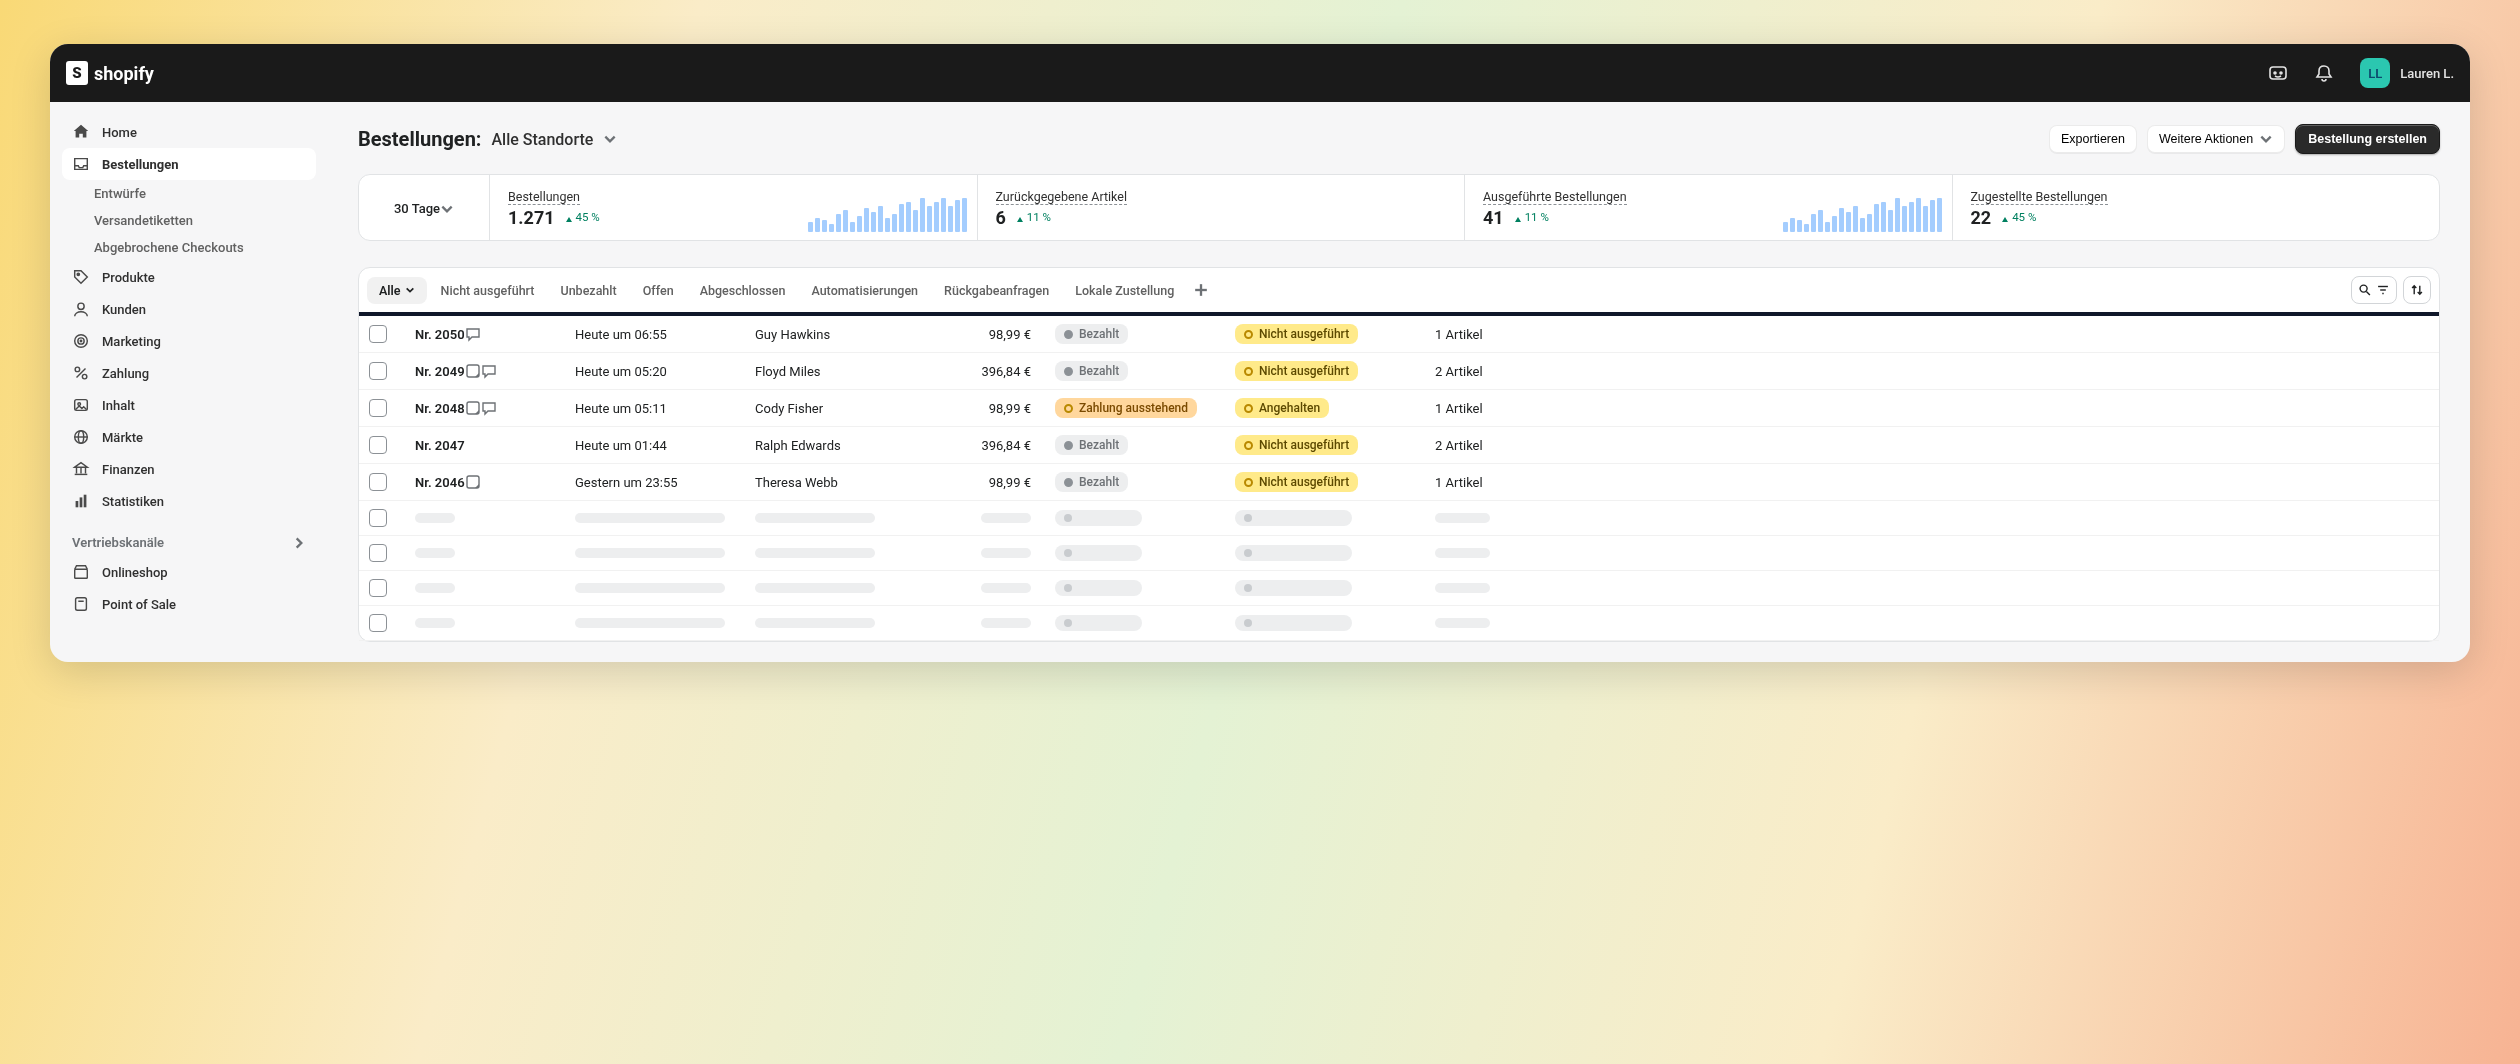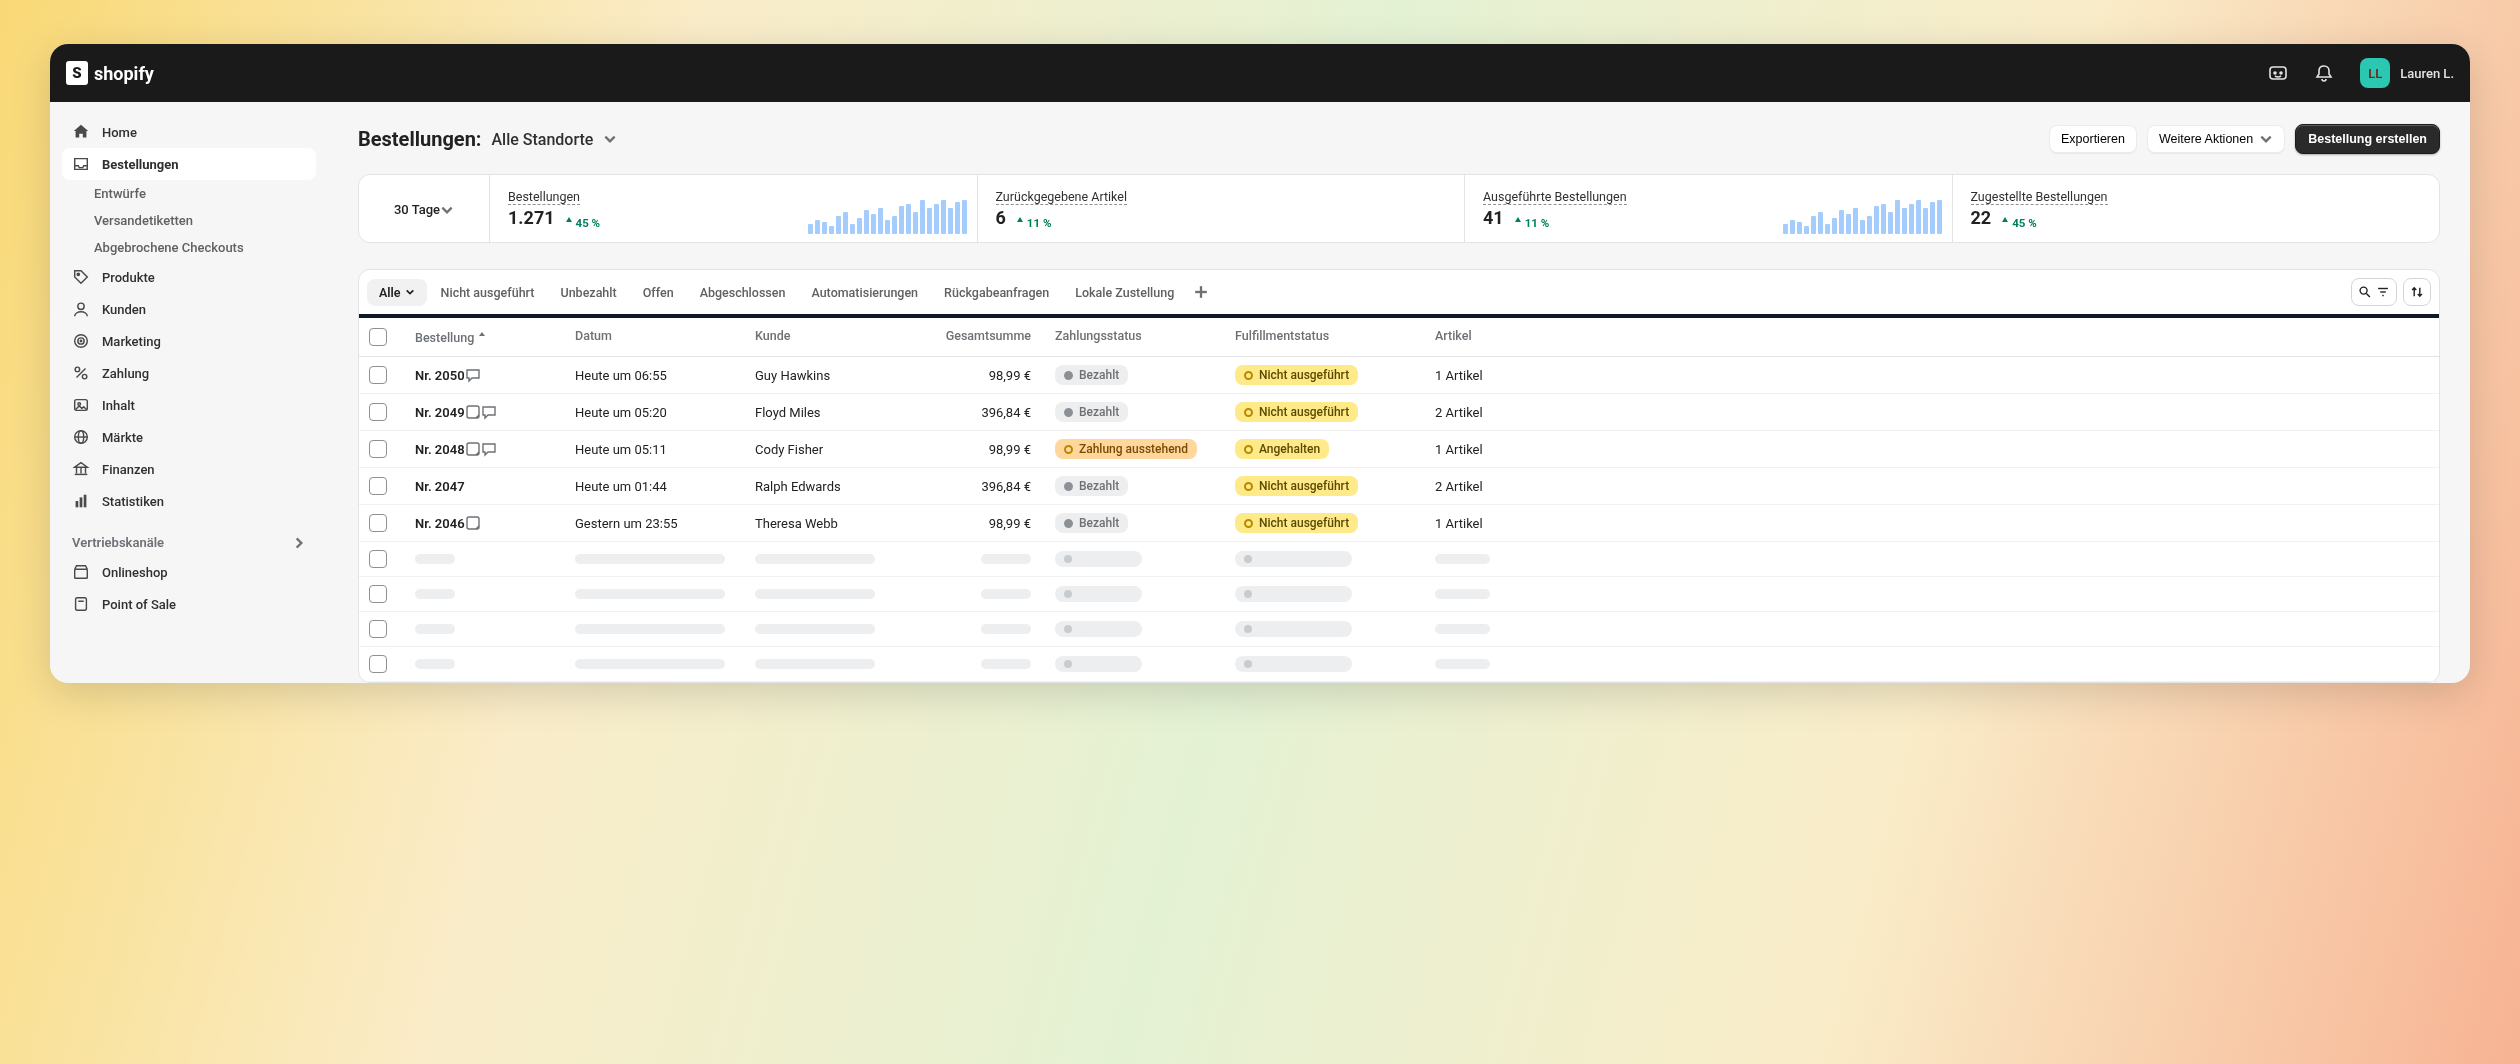--- a/index.html
+++ b/index.html
@@ -11,21 +11,21 @@
 .logo { display: flex; align-items: center; gap: 6px; color: #fff; font-weight: 700; font-size: 18px; }
 .logo-mark { width: 22px; height: 24px; background: #fff; border-radius: 3px; display: flex; align-items: center; justify-content: center; color: #1a1a1a; font-weight: 900; font-size: 15px; }
 .spacer-flex { flex: 1; }
 .search-zone { max-width: 738px; margin: 0 auto; flex: 1; }
 .search { background: #303030; border-radius: 8px; height: 40px; display: flex; align-items: center; padding: 0 14px; gap: 10px; color: #a7a7a7; width: 100%; }
 .search-icon { width: 18px; height: 18px; }
 .kbd { background: #4a4a4a; border-radius: 4px; padding: 2px 6px; font-size: 12px; color: #ccc; }
 .top-icons { display: flex; align-items: center; gap: 26px; }
 .top-icon { color: #e3e3e3; width: 20px; height: 20px; cursor: pointer; }
 .user-chip { display: flex; align-items: center; gap: 10px; color: #e3e3e3; font-weight: 500; cursor: pointer; }
-.avatar { width: 30px; height: 30px; background: #2bc7b0; color: #7f1d1d; border-radius: 8px; display: flex; align-items: center; justify-content: center; font-weight: 600; font-size: 13px; }
+.avatar { width: 30px; height: 30px; background: #2bc7b0; color: #0c4a6e; border-radius: 8px; display: flex; align-items: center; justify-content: center; font-weight: 600; font-size: 13px; }
 
 .body-row { display: flex; min-height: 560px; }
 
 
 .sidebar { width: 278px; padding: 14px 12px; }
 .side-item { display: flex; align-items: center; gap: 12px; padding: 7px 10px; border-radius: 8px; color: #303030; font-weight: 500; cursor: pointer; }
 .side-item.active { background: #fff; font-weight: 700; }
 .side-sub { display: flex; align-items: center; padding: 6px 10px 6px 32px; color: #616161; font-weight: 500; cursor: pointer; }
 .side-icon { width: 18px; height: 18px; color: #4a4a4a; flex-shrink: 0; }
 .side-section { color: #6d7175; font-weight: 600; padding: 18px 10px 6px; display: flex; justify-content: space-between; align-items: center; }
@@ -40,21 +40,21 @@
 .btn.primary { background: #2a2a2a; color: #fff; border: 1px solid #1a1a1a; box-shadow: inset 0 1px 0 rgba(255,255,255,0.25), 0 1px 2px rgba(0,0,0,0.3); font-weight: 600; }
 
 
 .metrics { display: flex; border: 1px solid #e1e3e5; border-radius: 12px; background: #fff; margin-bottom: 26px; }
 .metric { flex: 1; padding: 14px 18px 12px; border-left: 1px solid #e1e3e5; position: relative; }
 .metric:first-child { border-left: none; }
 .metric-picker { flex: 0 0 130px; display: flex; align-items: center; justify-content: center; gap: 0; font-weight: 500; cursor: pointer; }
 .metric-label { font-size: 12.5px; color: #303030; border-bottom: 1px dashed #8c9196; display: inline-block; margin-bottom: 2px; }
 .metric-value { font-size: 18px; font-weight: 700; }
 .metric-row { display: flex; align-items: baseline; gap: 10px; }
-.delta { font-size: 11.5px; color: #008060; font-weight: 700; display: inline-flex; align-items: flex-start; gap: 3px; }
+.delta { font-size: 11.5px; color: #008060; font-weight: 400; display: inline-flex; align-items: flex-end; gap: 3px; }
 .spark { position: absolute; right: 10px; bottom: 8px; display: flex; align-items: flex-end; gap: 2px; height: 34px; }
 .spark span { width: 5px; background: #a4cdfe; border-radius: 1px; }
 
 
 .card { background: #fff; border: 1px solid #e1e3e5; border-radius: 12px; }
 .tabs { display: flex; align-items: center; padding: 8px 8px; gap: 2px; border-bottom: 4px solid #0f172a; }
 .tab { padding: 6px 12px; border-radius: 8px; color: #616161; font-weight: 500; cursor: pointer; font-size: 12.5px; }
 .tab.active { background: #f1f1f1; color: #202223; font-weight: 600; display: inline-flex; align-items: center; gap: 4px; }
 .icon-btn { border: 1px solid #d2d5d8; border-radius: 8px; width: 28px; height: 28px; display: inline-flex; align-items: center; justify-content: center; cursor: pointer; background: #fff; margin-left: 6px; }
 .icon-btn.wide { width: 46px; }
@@ -360,37 +360,20 @@
                   <line x1="9" y1="15" x2="11" y2="15"></line>
                 </svg>
             </div>
             <div class="icon-btn">
               <svg width="14" height="14" viewBox="0 0 20 20" fill="none" stroke="currentColor" stroke-width="2">
                   <path d="M6 4 v12 M3 7 l3-3 3 3 M14 16 V4 M11 13 l3 3 3-3"></path>
                 </svg>
             </div>
           </div>
         </div>
-        <div class="thead">
-          <div>
-              <div class="checkbox"></div>
-            </div>
-          <div class="th-sort">
-              <span>Bestellung</span>
-              <svg width="8" height="10" viewBox="0 0 8 10" fill="currentColor">
-                <path d="M4 0 L7 4 H1 Z"></path>
-              </svg>
-            </div>
-          <div>Datum</div>
-          <div>Kunde</div>
-          <div class="sum">Gesamtsumme</div>
-          <div>Zahlungsstatus</div>
-          <div>Fulfillmentstatus</div>
-          <div>Artikel</div>
-        </div>
         <div id="rows-slot">
             <div class="row">
               <div>
                 <div class="checkbox"></div>
               </div>
               <div class="order-cell">
                 <span>Nr. 2050</span>
                 <svg class="mini-icon" viewBox="0 0 16 16" fill="none" stroke="currentColor" stroke-width="1.4">
                   <path d="M2 3 h12 v8 h-7 l-3 3 v-3 H2 Z"></path>
                 </svg>

